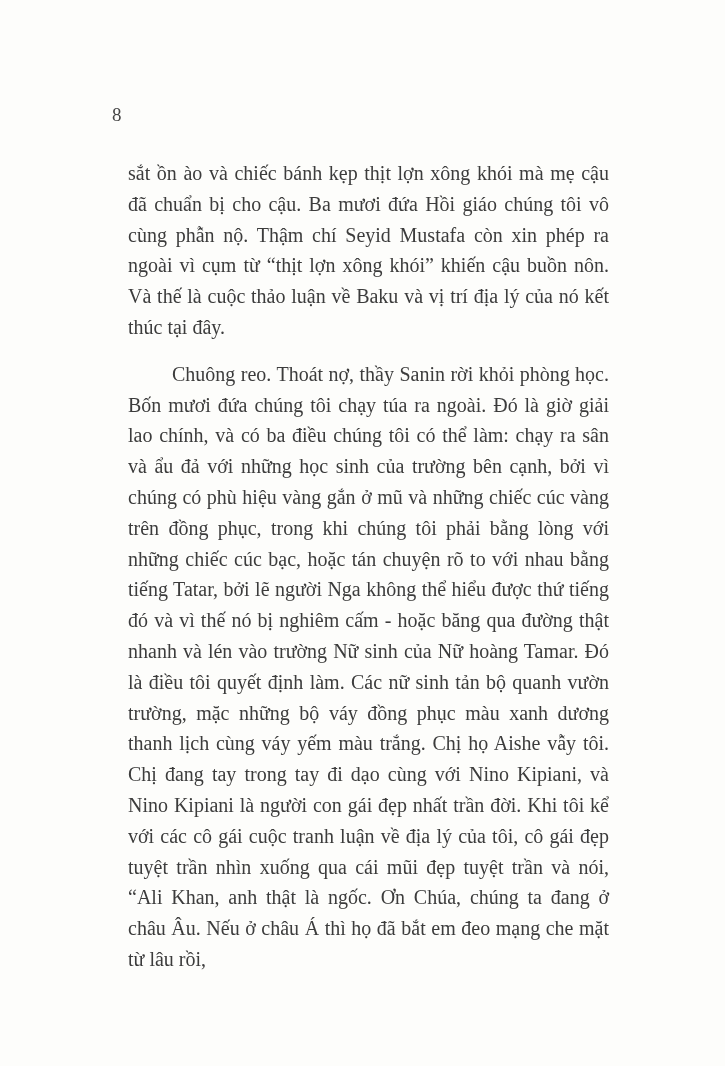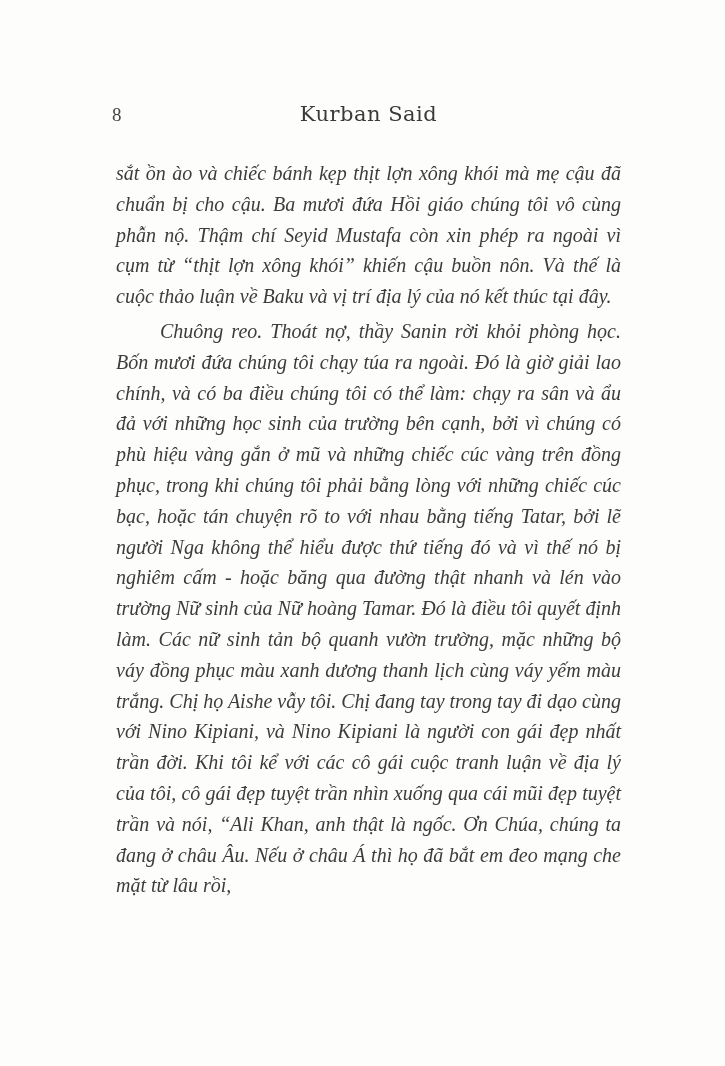--- a/index.html
+++ b/index.html
@@ -43,33 +43,31 @@
     color: #3a3a3a;
     font-family: "DejaVu Serif", serif;
   }
   .page-body {
     font-size: 20px;
     line-height: 30.8px;
     text-align: justify;
     color: #3c3c3c;
   }
   .para {
-    margin: 4px;
+    margin: 16px;
     padding: 0;
-    font-style: italic;
   }
   .para.indented {
     text-indent: 44px;
   }
 </style>
 </head>
 <body>
 
 <div class="page">
   <header class="page-header">
     <span class="page-number">8</span>
-    <span class="running-title">Kurban Said</span>
   </header>
   <main class="page-body">
     <p class="para">sắt ồn ào và chiếc bánh kẹp thịt lợn xông khói mà mẹ cậu đã chuẩn bị cho cậu. Ba mươi đứa Hồi giáo chúng tôi vô cùng phẫn nộ. Thậm chí Seyid Mustafa còn xin phép ra ngoài vì cụm từ “thịt lợn xông khói” khiến cậu buồn nôn. Và thế là cuộc thảo luận về Baku và vị trí địa lý của nó kết thúc tại đây.</p>
     <p class="para indented">Chuông reo. Thoát nợ, thầy Sanin rời khỏi phòng học. Bốn mươi đứa chúng tôi chạy túa ra ngoài. Đó là giờ giải lao chính, và có ba điều chúng tôi có thể làm: chạy ra sân và ẩu đả với những học sinh của trường bên cạnh, bởi vì chúng có phù hiệu vàng gắn ở mũ và những chiếc cúc vàng trên đồng phục, trong khi chúng tôi phải bằng lòng với những chiếc cúc bạc, hoặc tán chuyện rõ to với nhau bằng tiếng Tatar, bởi lẽ người Nga không thể hiểu được thứ tiếng đó và vì thế nó bị nghiêm cấm - hoặc băng qua đường thật nhanh và lén vào trường Nữ sinh của Nữ hoàng Tamar. Đó là điều tôi quyết định làm. Các nữ sinh tản bộ quanh vườn trường, mặc những bộ váy đồng phục màu xanh dương thanh lịch cùng váy yếm màu trắng. Chị họ Aishe vẫy tôi. Chị đang tay trong tay đi dạo cùng với Nino Kipiani, và Nino Kipiani là người con gái đẹp nhất trần đời. Khi tôi kể với các cô gái cuộc tranh luận về địa lý của tôi, cô gái đẹp tuyệt trần nhìn xuống qua cái mũi đẹp tuyệt trần và nói, “Ali Khan, anh thật là ngốc. Ơn Chúa, chúng ta đang ở châu Âu. Nếu ở châu Á thì họ đã bắt em đeo mạng che mặt từ lâu rồi,</p>
   </main>
 </div>
 
 </body></html>

